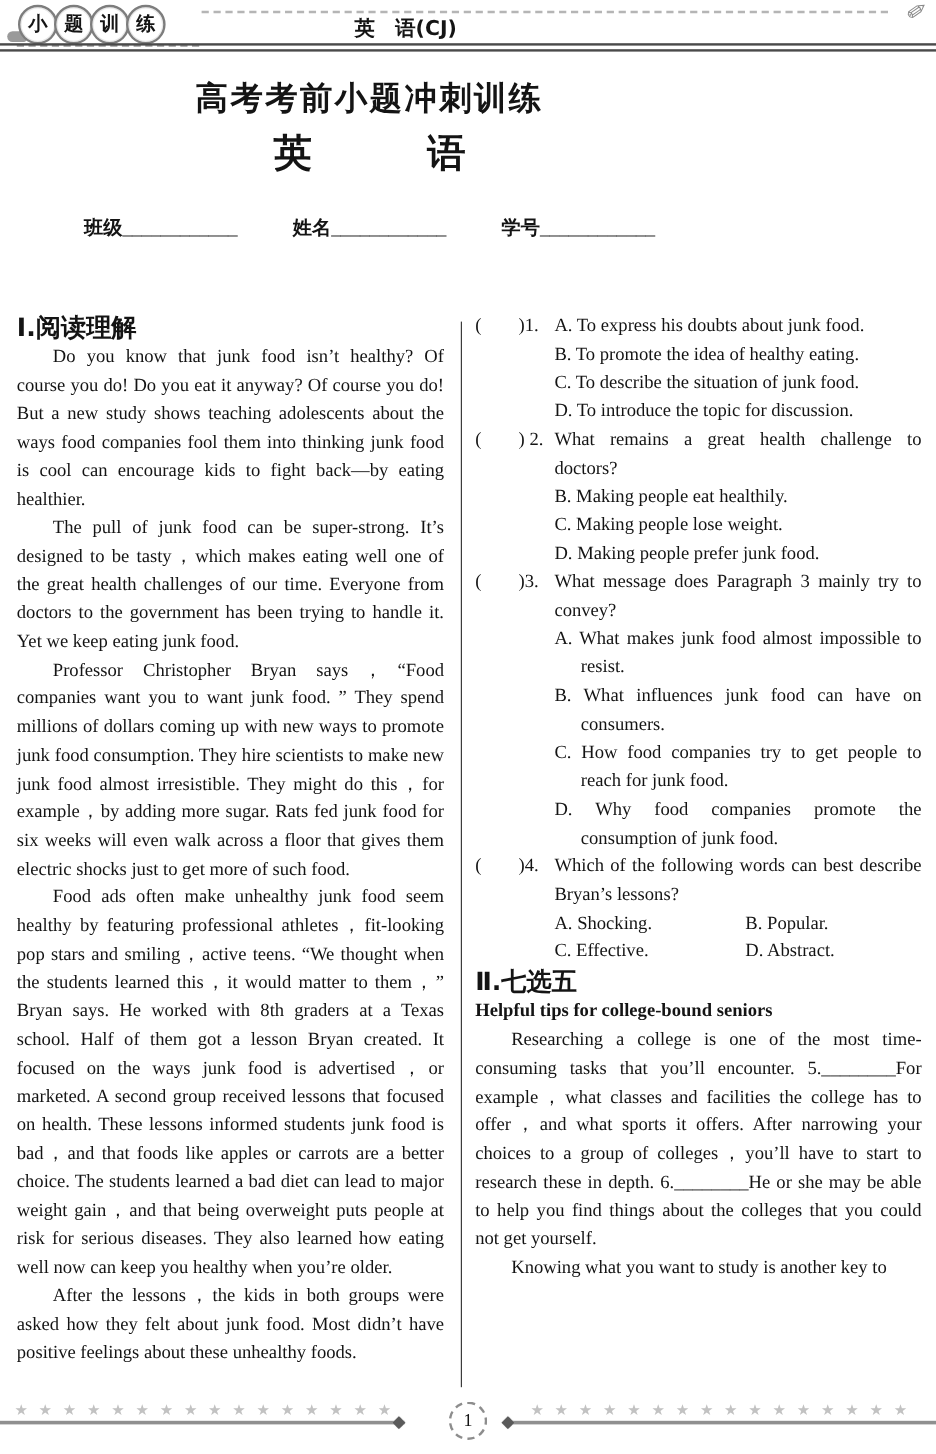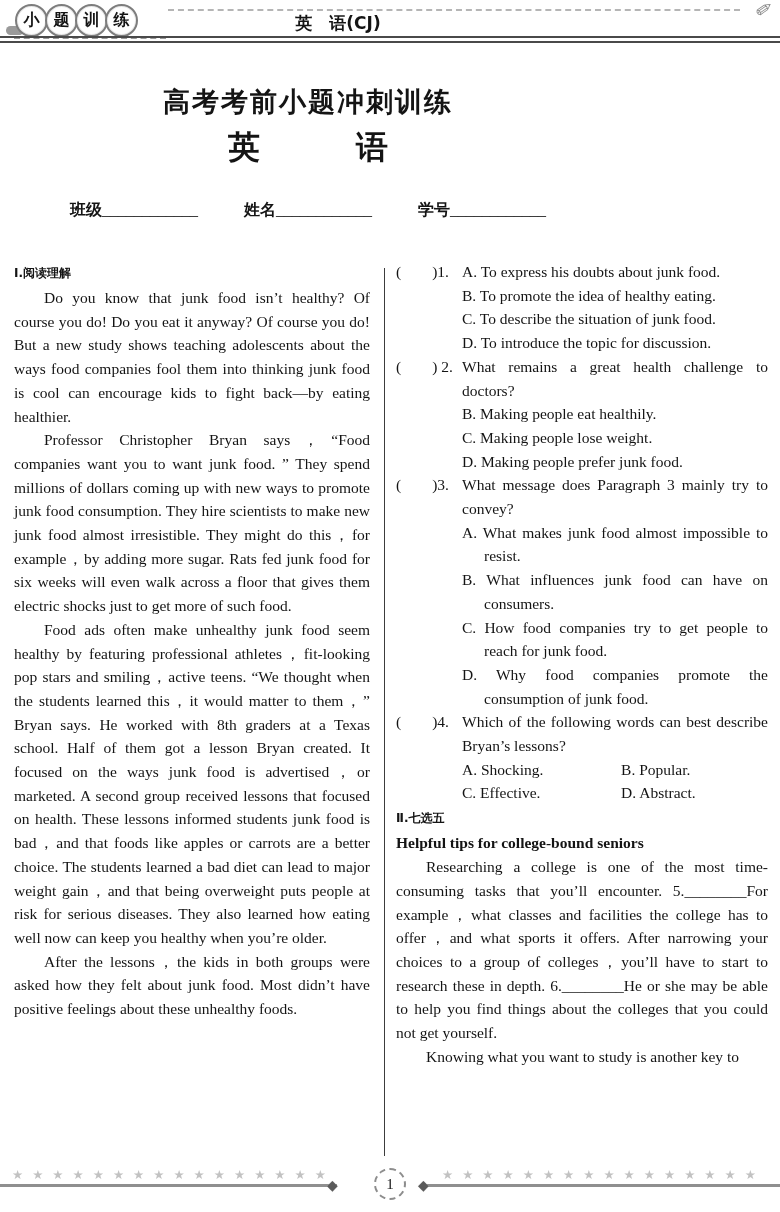--- a/index.html
+++ b/index.html
@@ -17,36 +17,36 @@
         border-radius:5px 2px 2px 5px;}
   .logo-dash{position:absolute;left:14px;top:37px;width:152px;border-top:2px dashed #9a9a9a;}
   .long-dash{position:absolute;left:168px;top:9px;width:572px;border-top:2px dashed #b5b5b5;}
   .subject{position:absolute;left:0;top:12px;width:676px;text-align:center;
            font-family:"DejaVu Sans","Liberation Sans",sans-serif;font-weight:bold;font-size:17px;}
   .corner{position:absolute;right:8px;top:-2px;font-size:20px;color:#8a8a8a;transform:rotate(10deg);}
   .dblrule{position:absolute;left:0;top:36px;width:780px;height:3px;
            border-top:2px solid #4a4a4a;border-bottom:2px solid #4a4a4a;}
 
   
-  .titleblock{position:absolute;top:84px;left:0;width:616px;text-align:center;
+  .titleblock{position:absolute;top:64px;left:0;width:616px;text-align:center;
               font-family:"DejaVu Sans","Liberation Sans",sans-serif;}
   .t1{font-size:27px;font-weight:bold;letter-spacing:2px;}
   .t2{font-size:32px;font-weight:bold;margin-top:6px;}
   .t3{font-size:21px;font-weight:bold;margin-top:22px;letter-spacing:1px;}
   .formline{margin-top:30px;display:flex;justify-content:center;gap:46px;
             font-size:16px;font-weight:bold;}
   .formline .blank{font-family:"Liberation Serif",serif;font-weight:normal;letter-spacing:0;}
 
   
   .divider{position:absolute;left:384px;top:268px;height:888px;border-left:1.5px solid #3c3c3c;}
   .col{position:absolute;top:260px;font-size:15.5px;line-height:23.7px;}
   .col.left{left:14px;width:356px;}
   .col.right{left:396px;width:372px;}
   .sec{font-family:"DejaVu Sans","Liberation Sans",sans-serif;font-weight:bold;
-       font-size:12px;line-height:26px;}
+       font-size:21px;line-height:26px;}
   .para{margin:0;text-align:justify;text-indent:30px;}
   .q{display:flex;}
   .q .br{flex:0 0 66px;white-space:pre;}
   .q .qb{flex:1;}
   .stem{text-align:justify;}
   .opt{margin:0;padding-left:22px;text-indent:-22px;text-align:justify;}
   .optgrid{display:grid;grid-template-columns:52% 48%;}
   .optgrid .opt{padding-left:0;text-indent:0;}
   .ptitle{font-weight:bold;text-align:left;line-height:24px;}
 
@@ -94,20 +94,21 @@
       <span class="field"><span>姓名</span><span class="blank">____________</span></span>
       <span class="field"><span>学号</span><span class="blank">____________</span></span>
     </div>
   </div>
 
   <div class="divider"></div>
 
   <div class="col left">
     <div class="sec">Ⅰ.阅读理解</div>
     <p class="para">Do you know that junk food isn’t healthy? Of course you do! Do you eat it anyway? Of course you do! But a new study shows teaching adolescents about the ways food companies fool them into thinking junk food is cool can encourage kids to fight back—by eating healthier.</p>
+    <p class="para">The pull of junk food can be super-strong. It’s designed to be tasty，which makes eating well one of the great health challenges of our time. Everyone from doctors to the government has been trying to handle it. Yet we keep eating junk food.</p>
     <p class="para">Professor Christopher Bryan says，“Food companies want you to want junk food. ” They spend millions of dollars coming up with new ways to promote junk food consumption. They hire scientists to make new junk food almost irresistible. They might do this，for example，by adding more sugar. Rats fed junk food for six weeks will even walk across a floor that gives them electric shocks just to get more of such food.</p>
     <p class="para">Food ads often make unhealthy junk food seem healthy by featuring professional athletes，fit-looking pop stars and smiling，active teens. “We thought when the students learned this，it would matter to them，” Bryan says. He worked with 8th graders at a Texas school. Half of them got a lesson Bryan created. It focused on the ways junk food is advertised，or marketed. A second group received lessons that focused on health. These lessons informed students junk food is bad，and that foods like apples or carrots are a better choice. The students learned a bad diet can lead to major weight gain，and that being overweight puts people at risk for serious diseases. They also learned how eating well now can keep you healthy when you’re older.</p>
     <p class="para">After the lessons，the kids in both groups were asked how they felt about junk food. Most didn’t have positive feelings about these unhealthy foods.</p>
   </div>
 
   <div class="col right">
 
     <div class="q">
       <span class="br">(        )1.</span>
       <div class="qb">

